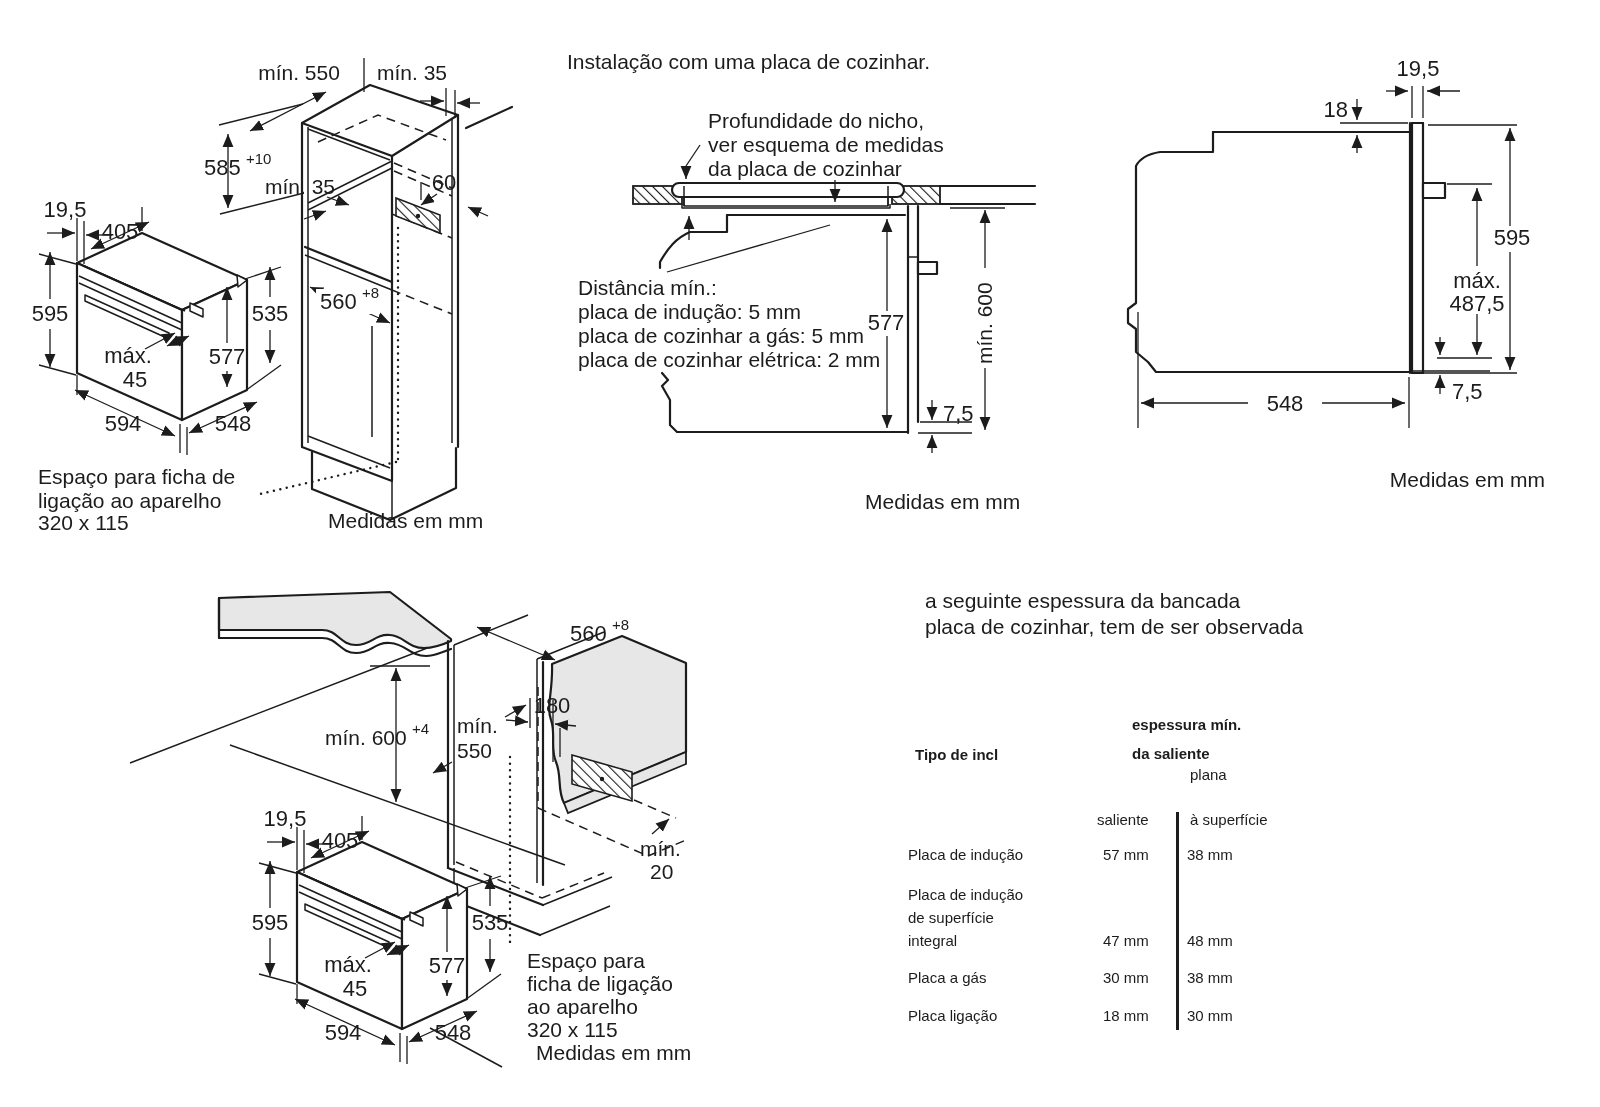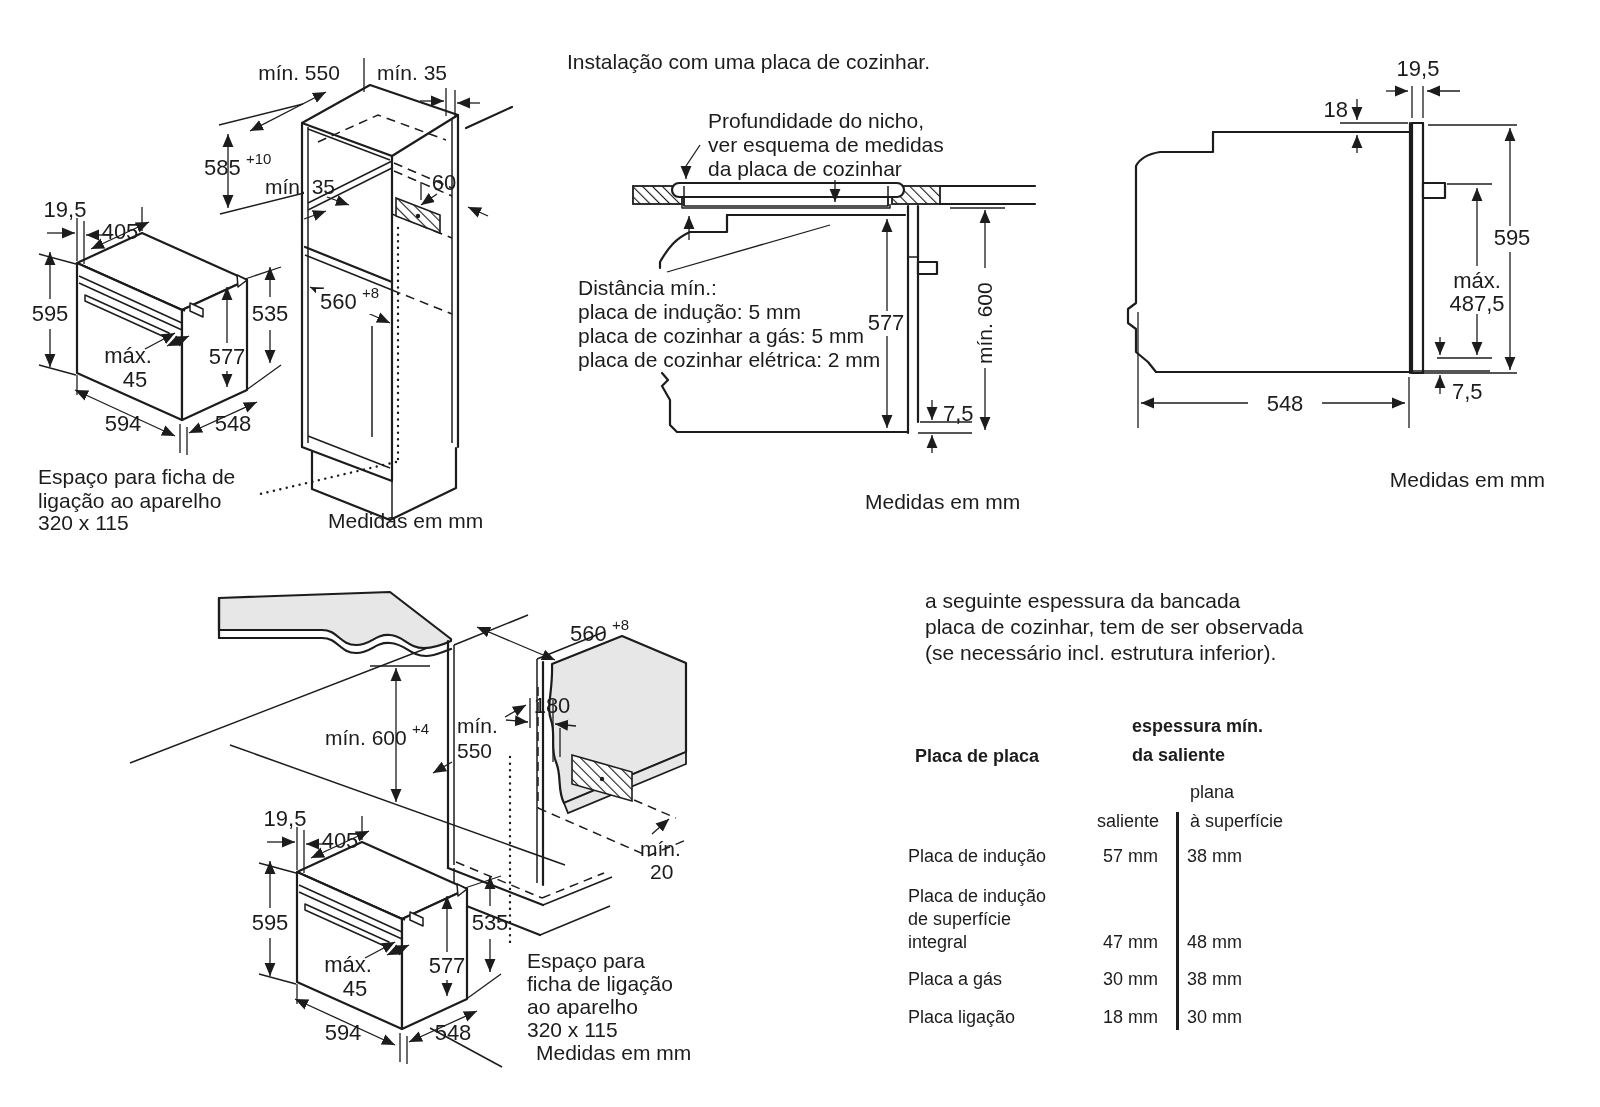--- a/index.html
+++ b/index.html
@@ -10,21 +10,21 @@
   .t21{font-size:21px}
   .t15{font-size:15px}
   .o  {stroke:#1c1c1c;stroke-width:2.2;fill:none;stroke-linejoin:round;stroke-linecap:round}
   .m  {stroke:#1c1c1c;stroke-width:1.5;fill:none;stroke-linejoin:round}
   .dim{stroke:#1c1c1c;stroke-width:1.3;fill:none}
   .dsh{stroke:#1c1c1c;stroke-width:1.5;fill:none;stroke-dasharray:9 6}
   .dot{stroke:#1c1c1c;stroke-width:2.4;fill:none;stroke-dasharray:0.1 6.5;stroke-linecap:round}
   .fillw{fill:#fff}
   .txtblock{position:absolute;white-space:nowrap;font-size:21px;line-height:26px}
   .b{font-weight:bold}
-  .cell{position:absolute;white-space:nowrap;font-size:18px}
+  .cell{position:absolute;white-space:nowrap;font-size:15px}
   #tdivider{position:absolute;background:#1c1c1c}
 </style>
 </head>
 <body>
 
 <svg id="art" width="1600" height="1107" viewBox="0 0 1600 1107">
   <defs>
     <marker id="ah" viewBox="0 0 12 12" refX="11" refY="6" markerWidth="11" markerHeight="11" orient="auto-start-reverse">
       <path d="M0,1.4 L11,6 L0,10.6 Z" fill="#1c1c1c"></path>
     </marker>
@@ -356,29 +356,28 @@
     <text class="t22" text-anchor="middle" x="193" y="58">535</text>
     <text class="t22" text-anchor="middle" x="46" y="168">594</text>
     <text class="t22" text-anchor="middle" x="156" y="168">548</text>
   </g>
 </svg>
 
 <div>
   <div class="txtblock" style="left:925px;top:588px">
     <div>a seguinte espessura da bancada</div>
     <div>placa de cozinhar, tem de ser observada</div>
-    <div>(se necessário incl. estrutura inferior).</div>
   </div>
 
-  <div class="cell b" style="left:915px;top:746px">Placa de placa</div>
+  <div class="cell b" style="left:915px;top:746px">Tipo de incl</div>
   <div class="cell b" style="left:1132px;top:716px">espessura mín.</div>
   <div class="cell b" style="left:1132px;top:745px">da saliente</div>
 
   <div class="cell" style="left:1097px;top:811px">saliente</div>
-  <div class="cell" style="left:1190px;top:782px">plana</div>
+  <div class="cell" style="left:1190px;top:766px">plana</div>
   <div class="cell" style="left:1190px;top:811px">à superfície</div>
 
   <div id="tdivider" style="left:1176px;top:812px;width:2.5px;height:218px"></div>
 
   <div class="cell" style="left:908px;top:846px">Placa de indução</div>
   <div class="cell" style="left:1103px;top:846px">57 mm</div>
   <div class="cell" style="left:1187px;top:846px">38 mm</div>
 
   <div class="cell" style="left:908px;top:886px">Placa de indução</div>
   <div class="cell" style="left:908px;top:909px">de superfície</div>

